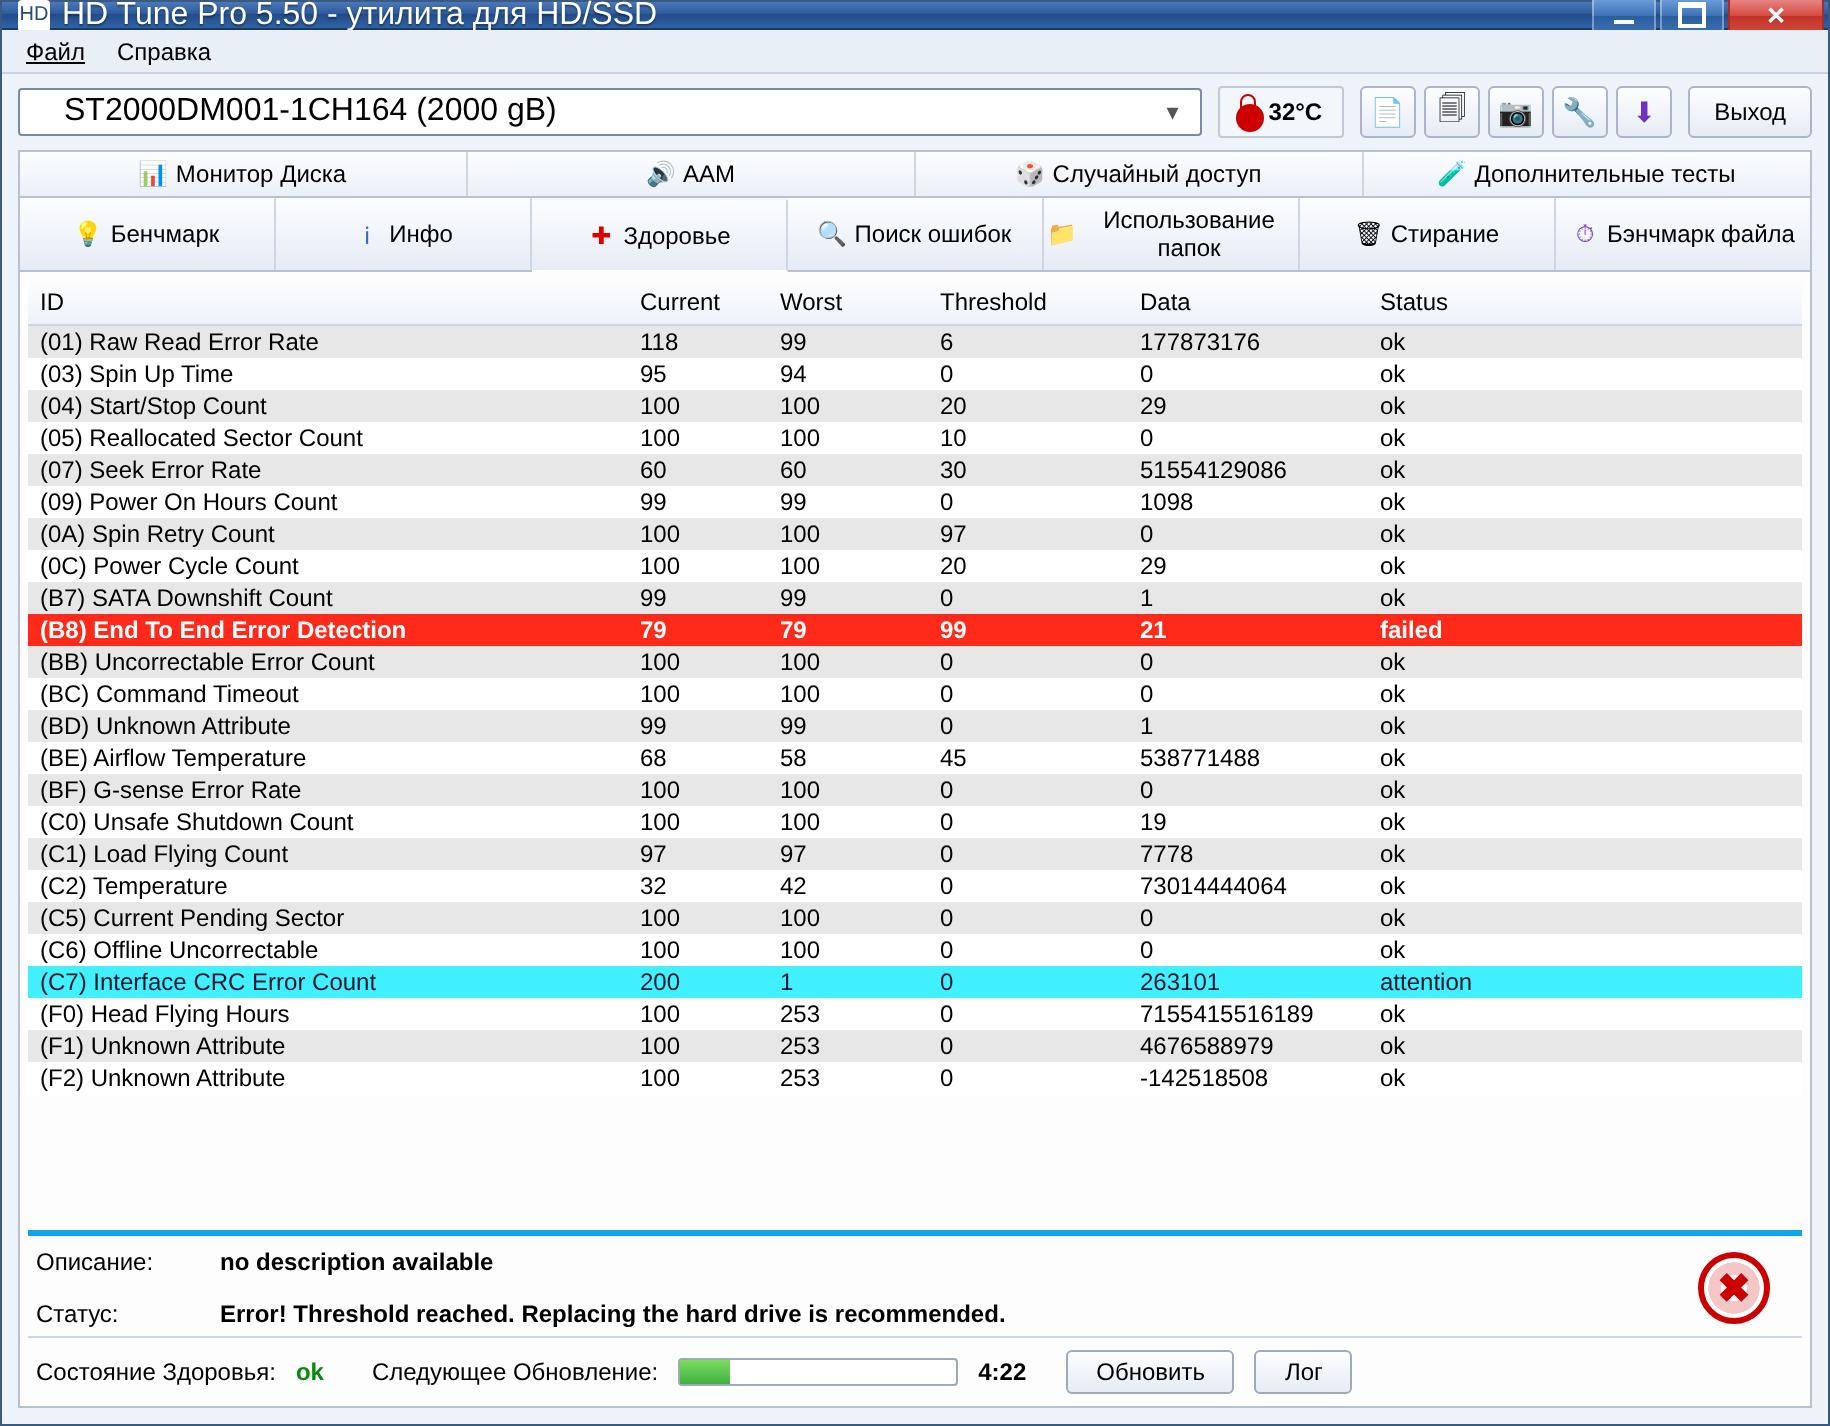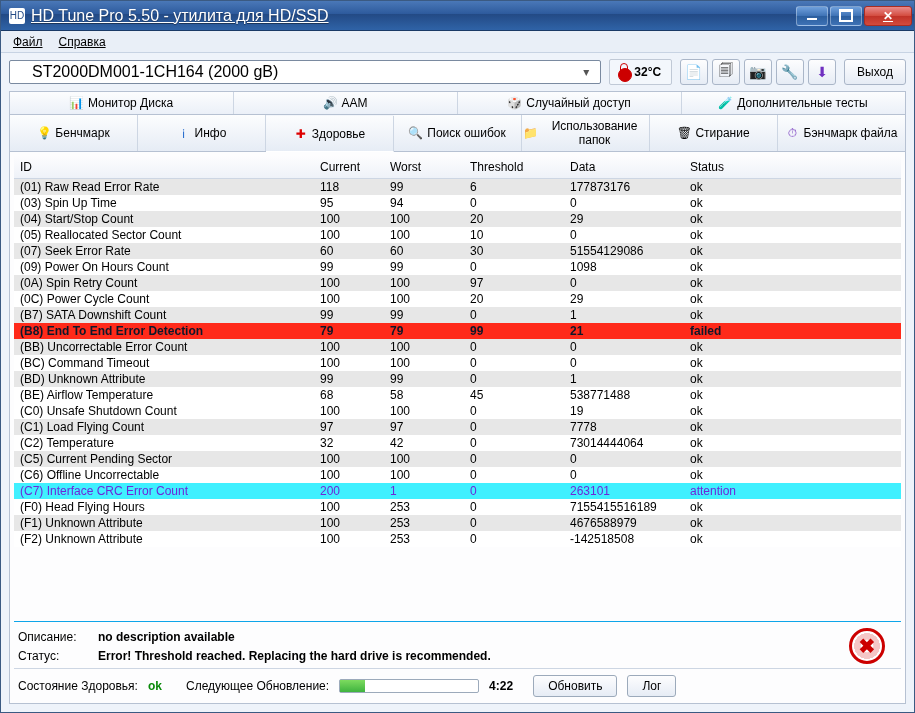--- a/index.html
+++ b/index.html
@@ -1,19 +1,19 @@
 <!DOCTYPE html>
 <html><head>
 <meta charset="utf-8">
 <style>
   * { box-sizing: border-box; }
   html,body { margin:0; padding:0; font-family: "Segoe UI", Tahoma, Arial, sans-serif; font-size:12px; color:#000; background:#fff; }
   .window { width:915px; height:713px; border:1px solid #3b5a82; background:#e9eff7; display:flex; flex-direction:column; box-shadow:0 0 6px rgba(0,0,0,0.3); }
   
-  .titlebar { height:30px; background:linear-gradient(to bottom,#4a78b8 0%,#2d5a9c 45%,#234a85 46%,#2f63a7 100%); display:flex; align-items:center; padding:0 2px 0 8px; color:#fff; border-bottom:1px solid #1a3a66;text-decoration:underline; }
+  .titlebar { height:14px; background:linear-gradient(to bottom,#4a78b8 0%,#2d5a9c 45%,#234a85 46%,#2f63a7 100%); display:flex; align-items:center; padding:0 2px 0 8px; color:#fff; border-bottom:1px solid #1a3a66; }
   .titlebar .title-icon { width:16px; height:16px; background:#fff; border-radius:2px; display:flex; align-items:center; justify-content:center; margin-right:6px; font-size:10px; color:#234a85;}
   .titlebar .title-text { flex:1; font-size:16px; text-shadow:0 1px 1px rgba(0,0,0,0.4);}
   .titlebar .sysbtns { display:flex; gap:2px; }
   .sysbtn { width:32px; height:20px; border:1px solid rgba(255,255,255,0.35); border-radius:3px; display:flex; align-items:center; justify-content:center; color:#fff; background:linear-gradient(to bottom,#6fa0dc 0%,#3e72b5 50%,#2b5e9e 51%,#3e72b5 100%);}
   .sysbtn.min::before { content:""; width:10px; height:2px; background:#fff; margin-top:6px;}
   .sysbtn.max::before { content:""; width:10px; height:8px; border:2px solid #fff; border-top-width:3px;}
   .sysbtn.close { width:48px; background:linear-gradient(to bottom,#e98b8b 0%,#d34b3e 50%,#c13228 51%,#d34b3e 100%); border-color:#a82d23;}
   .sysbtn.close::before { content:"✕"; font-weight:bold; font-size:12px;}
   
   .menubar { height:22px; background:#e9eff7; display:flex; align-items:center; padding:0 4px; border-bottom:1px solid #c7d3e3; }
@@ -39,24 +39,24 @@
   .tabrow.second .tab { background:linear-gradient(#fcfdfe,#e6ecf5);}
   .tab.active { background:#fff; border-bottom:1px solid #fff; position:relative; top:1px;}
   .tab .ticon { width:14px; height:14px; display:inline-flex; align-items:center; justify-content:center; font-size:12px;}
   
   .table-area { flex:1; overflow:hidden; display:flex; flex-direction:column; padding:4px;}
   .tbl { width:100%; border-collapse:collapse; font-size:12px;}
   .tbl thead th { text-align:left; font-weight:normal; padding:4px 6px; background:linear-gradient(#fdfdfe,#eef2f8); border-bottom:1px solid #cdd6e3; position:sticky; top:0;margin-left:44px;}
   .tbl td { padding:1px 6px; white-space:nowrap;}
   .tbl tbody tr.even { background:#e7e7e7;}
   .tbl tbody tr.odd  { background:#ffffff;}
-  .tbl tbody tr.failed { background:#ff2a1a; color:#0f172a; font-weight:bold;}
-  .tbl tbody tr.attention { background:#40f0ff; color:#6d28d9;}
-  
-  .descbox { border-top:1px solid #0ea5e9; padding:6px 4px 4px 4px; display:grid; grid-template-columns:80px 1fr 60px; align-items:center; row-gap:2px;}
+  .tbl tbody tr.failed { background:#ff2a1a; color:#ffffff; font-weight:bold;}
+  .tbl tbody tr.attention { background:#40f0ff; color:#0f172a;}
+  
+  .descbox { border-top:3px solid #0ea5e9; padding:6px 4px 4px 4px; display:grid; grid-template-columns:80px 1fr 60px; align-items:center; row-gap:2px;gap:12px;}
   .descbox .lbl { color:#000;}
   .descbox .val { font-weight:bold;}
   .err-icon { width:36px; height:36px; border-radius:50%; border:3px solid #c00; background:radial-gradient(#fff 30%,#f5c6c6 31%,#f5c6c6 60%,#fff 61%); display:flex; align-items:center; justify-content:center; color:#c00; font-weight:bold; font-size:20px; justify-self:center;}
   
   .statusrow { border-top:1px solid #cdd6e3; padding:6px 4px 2px 4px; display:flex; align-items:center; gap:10px; font-size:12px;}
   .progress { width:140px; height:14px; border:1px solid #9caabb; background:#fff; position:relative; border-radius:2px;}
   .progress .bar { position:absolute; left:0; top:0; bottom:0; width:18%; background:linear-gradient(#7ddb5f,#3fb33f);}
   .btn { height:22px; padding:0 14px; border:1px solid #9caabb; background:linear-gradient(#fdfdfe,#e6ecf5); border-radius:3px; font-size:12px;}
   .ok-text { color:#0a8a0a; font-weight:bold;}
 </style>
@@ -70,21 +70,21 @@
     <span class="title-text">HD Tune Pro 5.50 - утилита для HD/SSD</span>
     <div class="sysbtns">
       <div class="sysbtn min"></div>
       <div class="sysbtn max"></div>
       <div class="sysbtn close"></div>
     </div>
   </div>
 
   <div class="menubar">
     <span class="menu-item" style="text-decoration:underline;text-decoration-color:#000;">Файл</span>
-    <span class="menu-item" style="text-decoration:underline;text-decoration-color:#000;">Справка</span>
+    <span class="menu-item" style="text-decoration-color:#000;">Справка</span>
   </div>
 
   <div class="content">
 
     <div class="toprow">
       <div class="drive-select">
         <span class="dd-text">ST2000DM001-1CH164 (2000 gB)</span>
         <span class="dd-arrow">▾</span>
       </div>
       <div class="temp-box">
@@ -278,20 +278,28 @@
                   <td>ok</td>
                 </tr>
                 <tr class="odd">
                   <td>(BE) Airflow Temperature</td>
                   <td>68</td>
                   <td>58</td>
                   <td>45</td>
                   <td>538771488</td>
                   <td>ok</td>
                 </tr>
+                <tr class="even">
+                  <td>(BF) G-sense Error Rate</td>
+                  <td>100</td>
+                  <td>100</td>
+                  <td>0</td>
+                  <td>0</td>
+                  <td>ok</td>
+                </tr>
                 <tr class="odd">
                   <td>(C0) Unsafe Shutdown Count</td>
                   <td>100</td>
                   <td>100</td>
                   <td>0</td>
                   <td>19</td>
                   <td>ok</td>
                 </tr>
                 <tr class="even">
                   <td>(C1) Load Flying Count</td>

